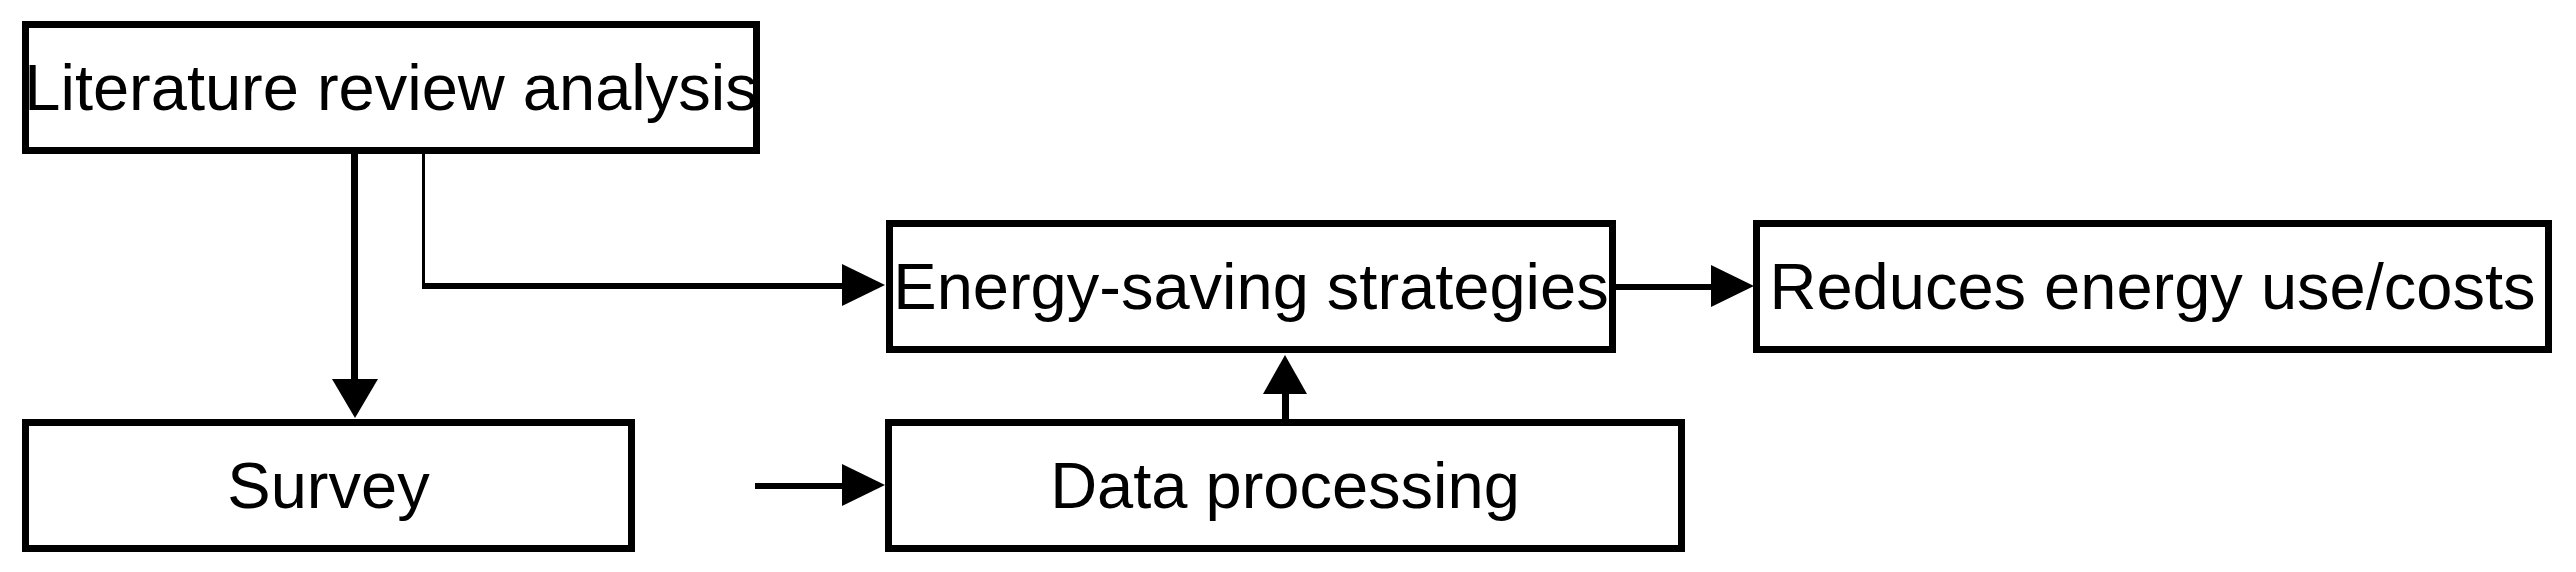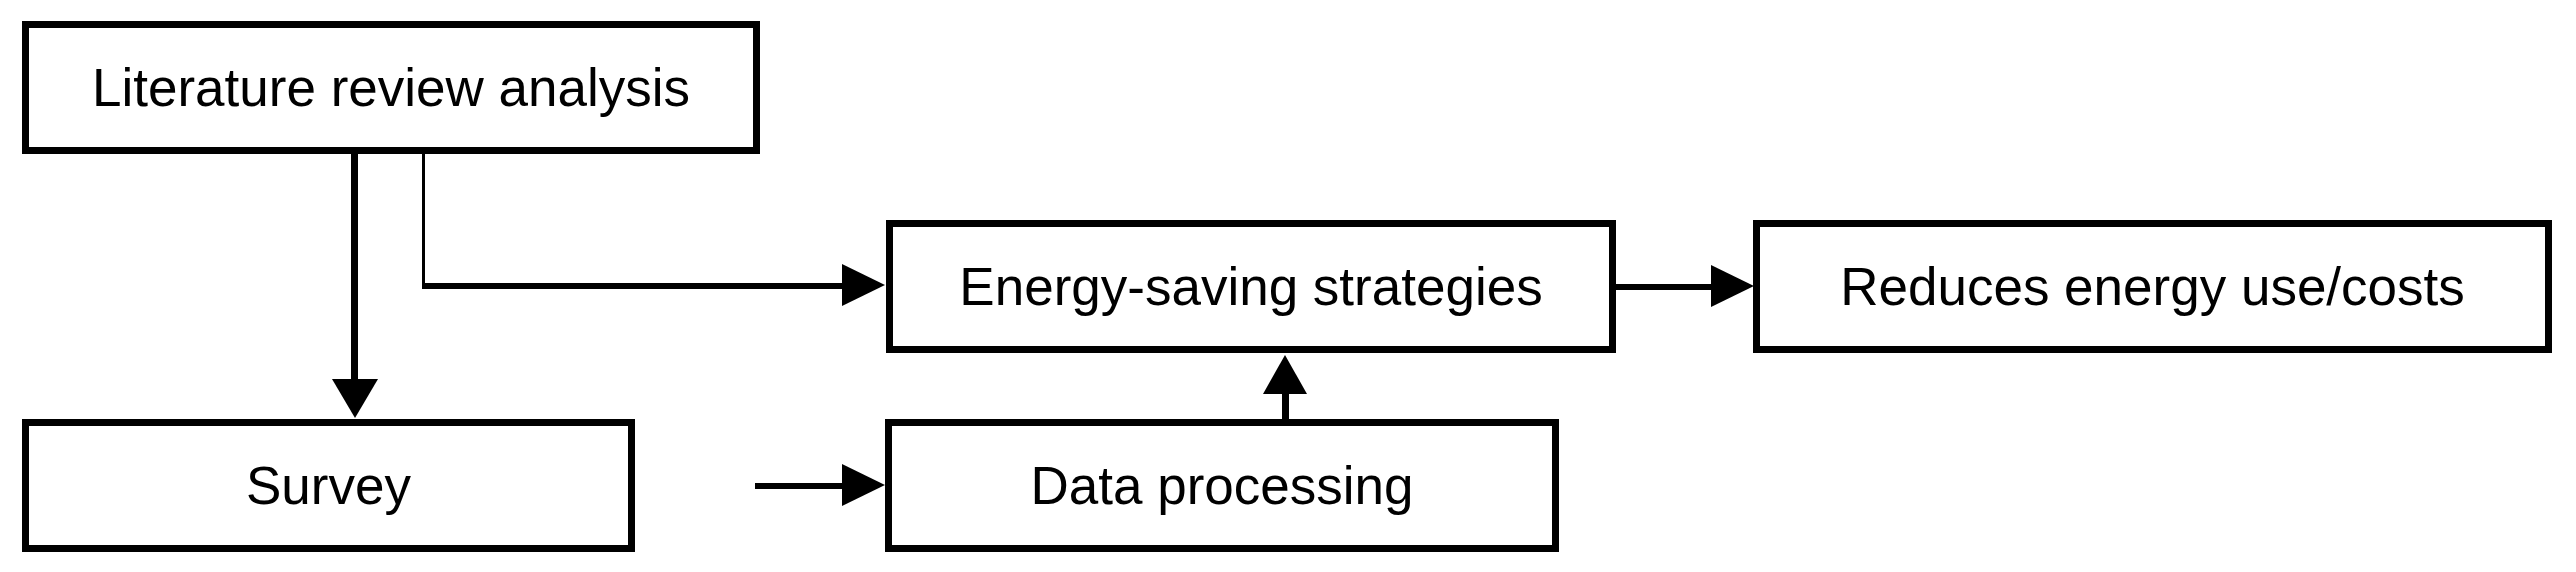--- a/index.html
+++ b/index.html
@@ -19,21 +19,21 @@
     position: absolute;
     box-sizing: border-box;
     border: 7px solid #000000;
     background: #ffffff;
     display: flex;
     align-items: center;
     justify-content: center;
     height: 133px;
   }
   .node .label {
-    font-size: 53px;
+    font-size: 65px;
     color: #000000;
     white-space: nowrap;
     letter-spacing: 0px;
   }
   .seg {
     position: absolute;
     background: #000000;
   }
   .head {
     position: absolute;
@@ -52,21 +52,21 @@
   }
   .head-up {
     border-left: 22px solid transparent;
     border-right: 22px solid transparent;
     border-bottom: 39px solid #000000;
   }
 
   
   #node-literature { left: 22px;   top: 21px;  width: 738px; }
   #node-survey     { left: 22px;   top: 419px; width: 613px; }
-  #node-data       { left: 885px;  top: 419px; width: 674px; }
+  #node-data       { left: 885px;  top: 419px; width: 800px; }
   #node-energy     { left: 886px; top: 220px; width: 730px; }
   #node-reduces    { left: 1753px; top: 220px; width: 799px; }
 
   
   #a1-stem { left: 351px; top: 151px; width: 7px; height: 229px; }
   #a1-head { left: 332px; top: 379px; }
 
   
   #a2-vert  { left: 422px; top: 151px; width: 2.7px; height: 135px; }
   #a2-horiz { left: 422px; top: 283px; width: 422px; height: 6.2px; }

